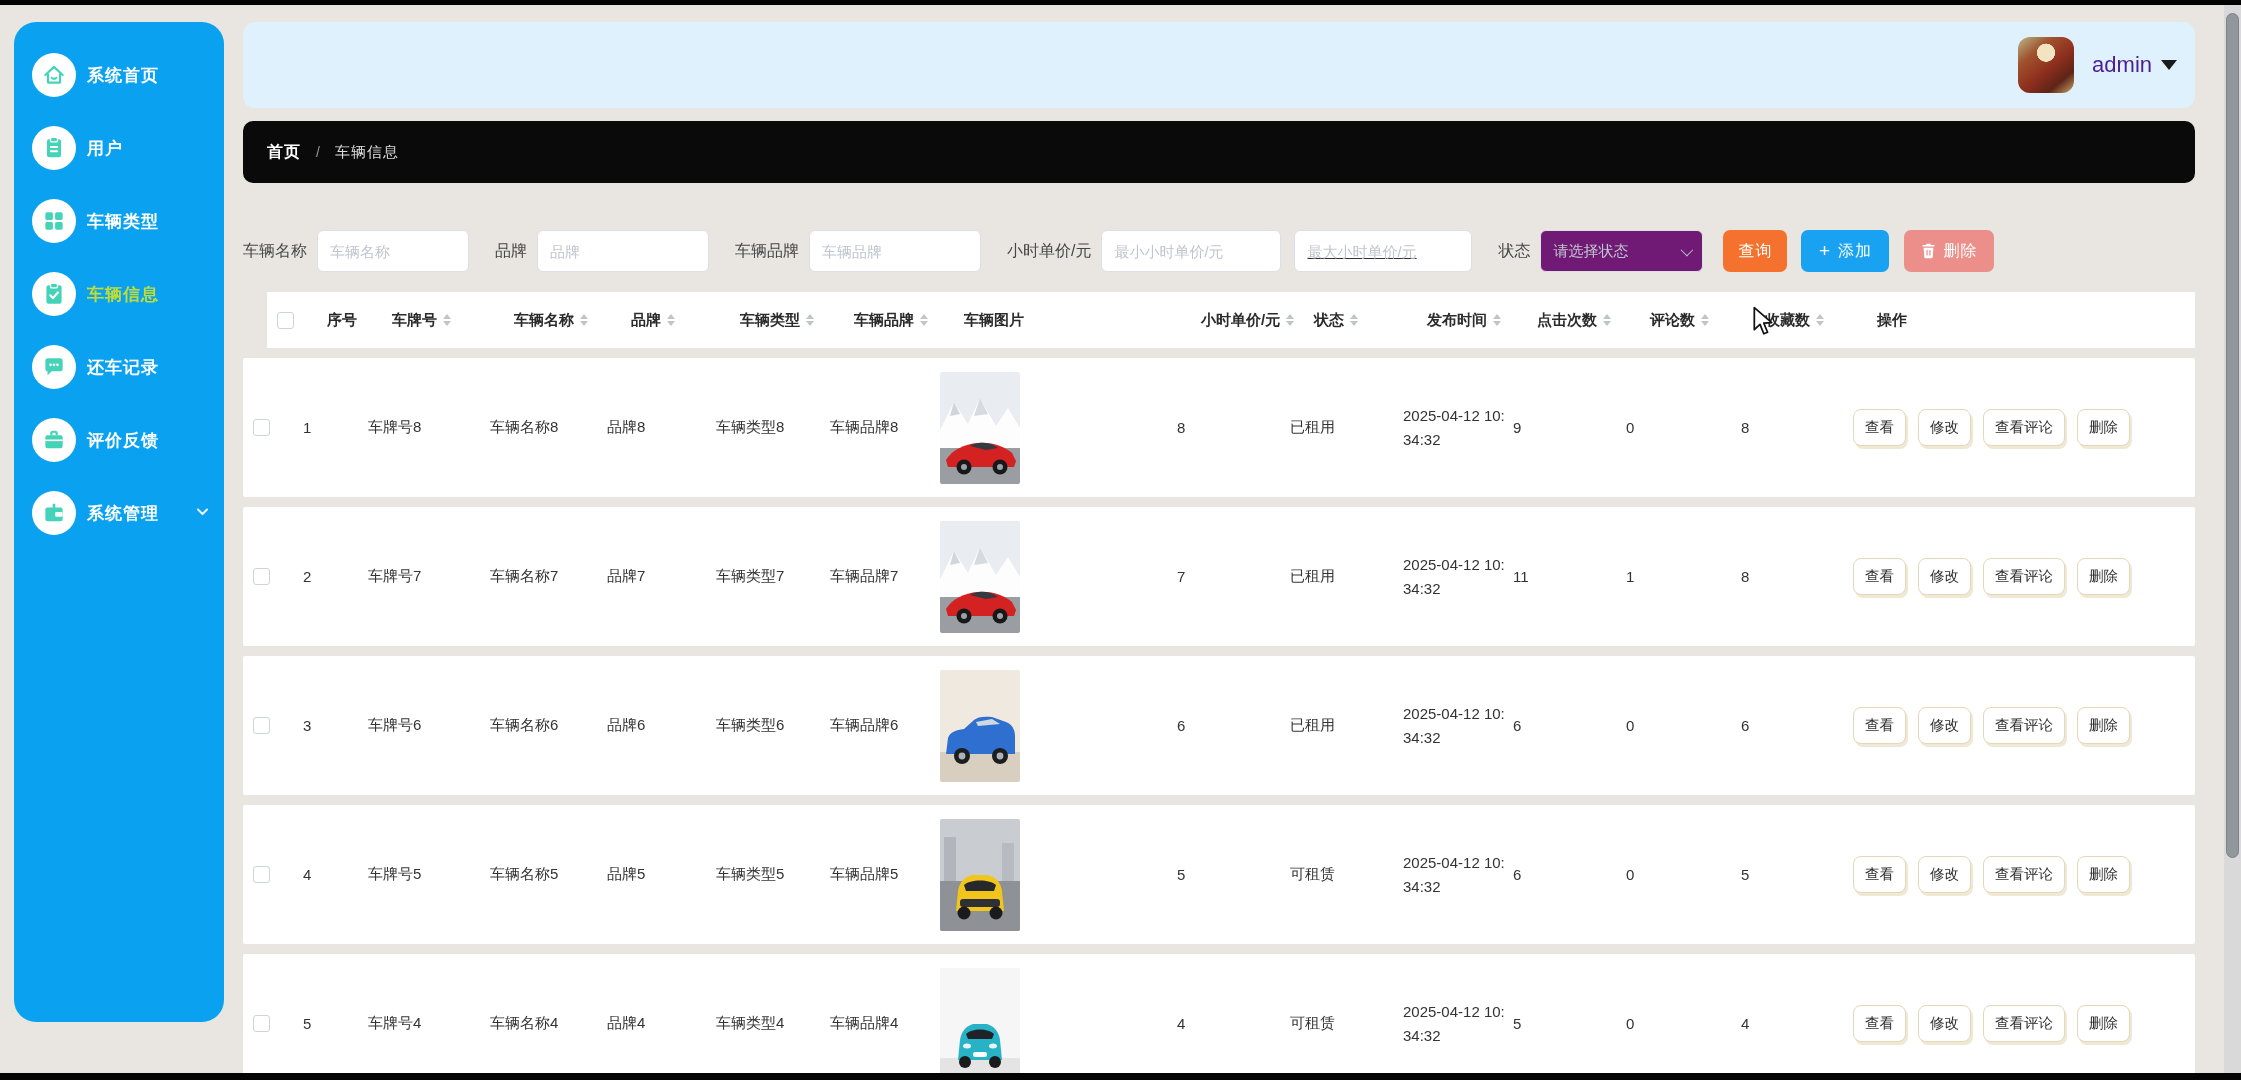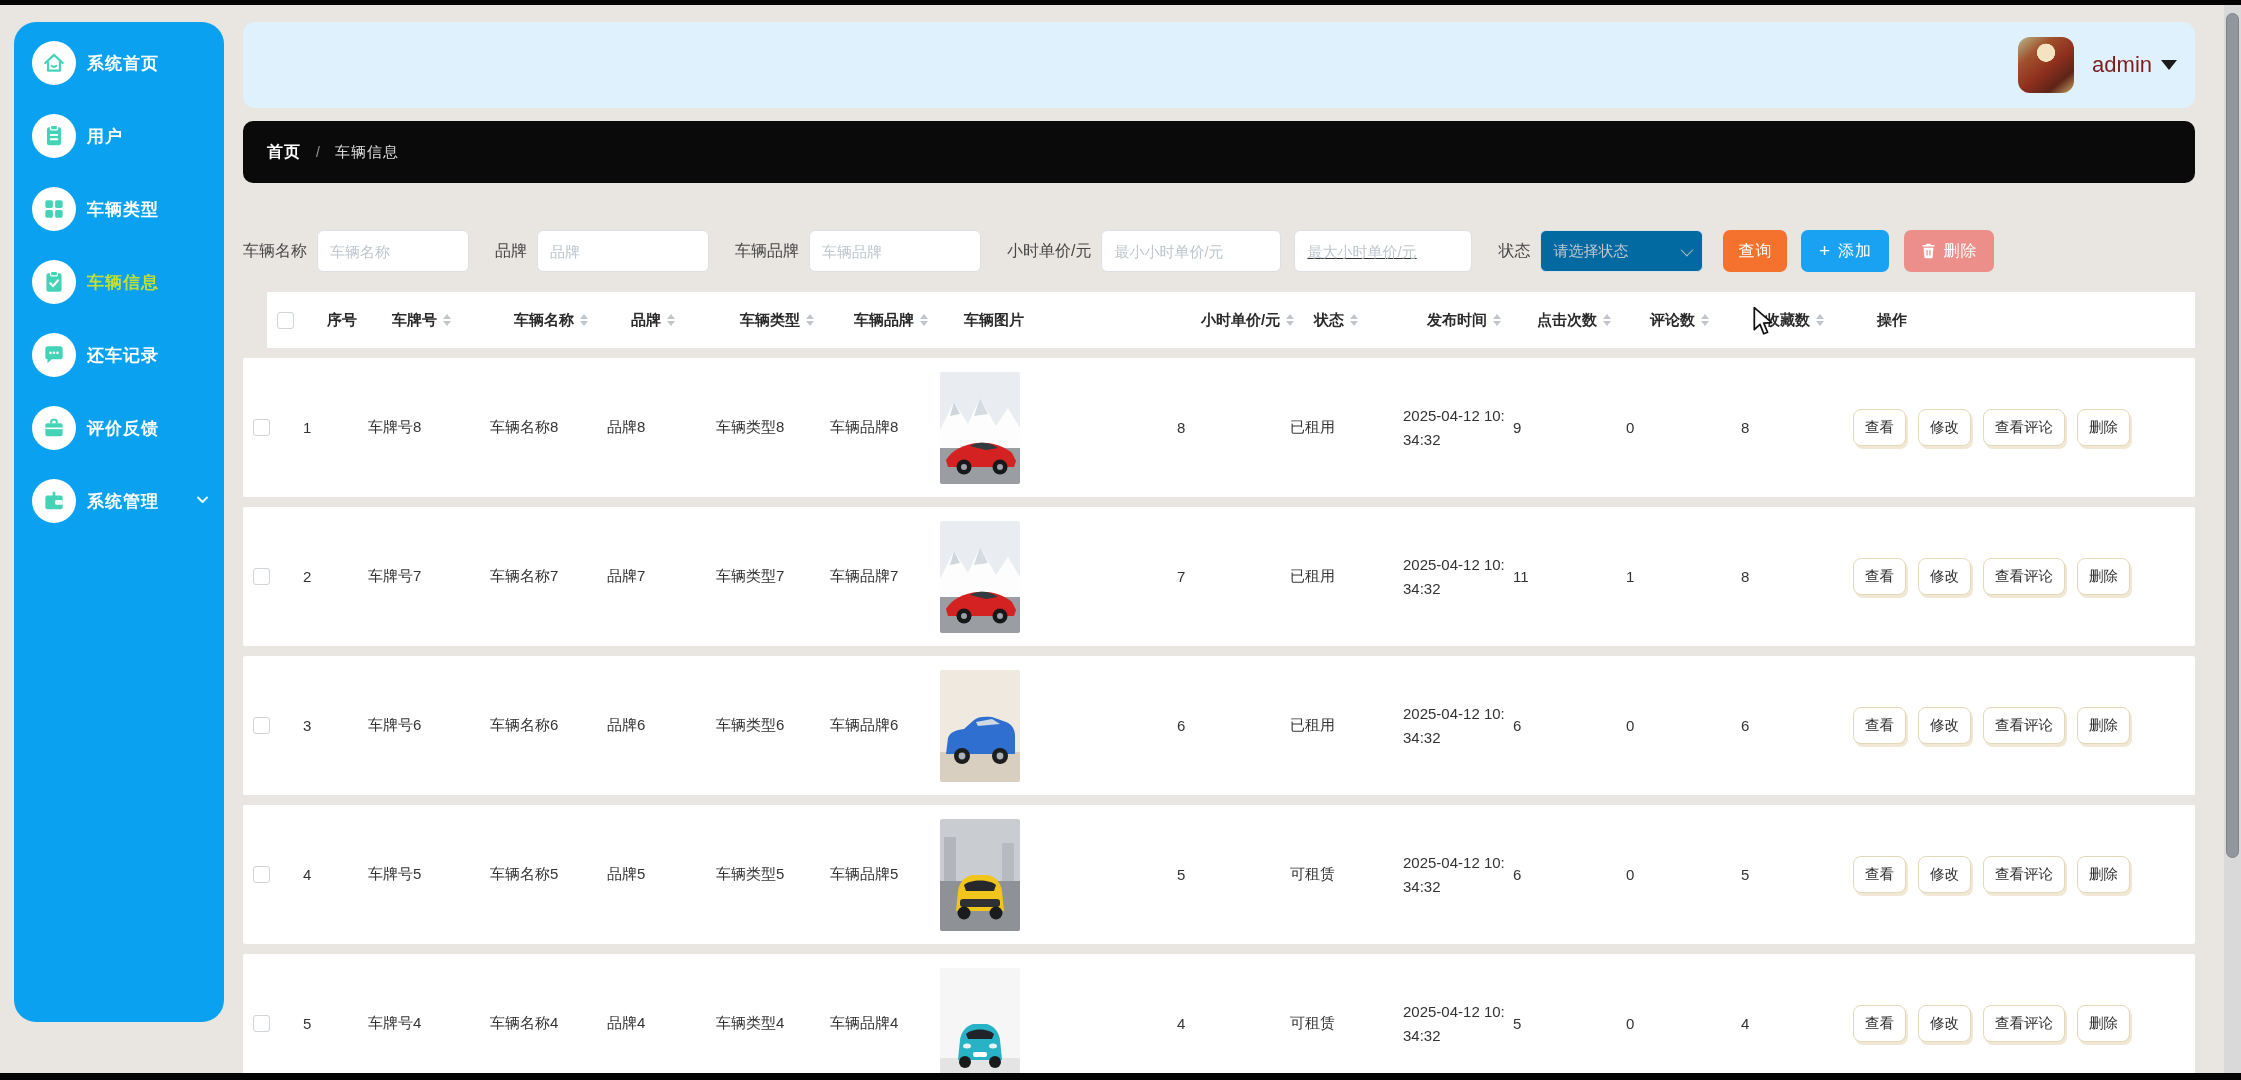--- a/index.html
+++ b/index.html
@@ -13,52 +13,52 @@
     --cols:52px 65px 122px 117px 109px 114px 110px 237px 113px 113px 110px 113px 115px 112px minmax(0,1fr);
   }
   *{box-sizing:border-box;margin:0;padding:0;}
   html,body{width:2241px;height:1080px;overflow:hidden;}
   body{background:var(--pagebg);font-family:"Liberation Sans","DejaVu Sans",sans-serif;color:#333;position:relative;}
   .edge-strip{position:absolute;left:0;width:2241px;background:#040404;z-index:60;}
   .edge-top{top:0;height:5px;}
   .edge-bottom{bottom:0;height:7px;}
 
   
-  .sidebar{position:absolute;left:14px;top:22px;width:210px;height:1000px;background:var(--blue);border-radius:22px;padding-top:16px;z-index:5;}
+  .sidebar{position:absolute;left:14px;top:22px;width:210px;height:1000px;background:var(--blue);border-radius:22px;padding-top:28px;z-index:5;}
   .side-item{display:flex;align-items:center;height:50px;margin:0 0 23px 0;padding-left:18px;cursor:pointer;}
   .side-icon{width:44px;height:44px;border-radius:50%;background:#fff;display:flex;align-items:center;justify-content:center;flex:none;}
   .side-icon svg{width:26px;height:26px;}
   .side-label{margin-left:11px;font-size:17px;font-weight:700;color:#fff;letter-spacing:1px;}
   .side-item.active .side-label{color:var(--active);}
   .side-chevron{margin-left:auto;margin-right:14px;flex:none;}
 
   
   .main{position:absolute;left:243px;top:0;width:1952px;}
   .header-card{margin-top:22px;height:86px;background:#def1fc;border-radius:12px;display:flex;align-items:center;padding:0 18px 0 22px;}
   .page-title{font-size:27px;font-weight:700;color:#0d0d0d;}
   .user-box{margin-left:auto;display:flex;align-items:center;}
   .avatar{width:56px;height:56px;border-radius:12px;background:
       radial-gradient(circle at 50% 28%,#f3e3c0 0 18%,transparent 19%),
       linear-gradient(140deg,#b9b98a 0%,#a0522d 28%,#8f2f1e 55%,#5e2418 78%,#caa667 100%);}
-  .user-name{margin-left:18px;font-size:22px;color:#7f1d1d;font-weight:500;}
+  .user-name{margin-left:18px;font-size:22px;color:#4c1d95;font-weight:500;}
   .user-caret{margin-left:9px;width:0;height:0;border-left:8px solid transparent;border-right:8px solid transparent;border-top:10px solid #1b1b1b;}
 
   .breadcrumb{margin-top:13px;height:62px;background:#0a0a0a;border-radius:10px;display:flex;align-items:center;padding-left:24px;}
   .bc-home{color:#fff;font-size:16px;font-weight:700;letter-spacing:1px;}
   .bc-sep{color:#999;margin:0 15px;font-size:14px;}
   .bc-current{color:#ddd;font-size:15px;letter-spacing:1px;}
 
   
   .filter-bar{margin-top:47px;display:flex;align-items:center;}
   .f-label{font-size:16px;color:#474747;margin-right:10px;white-space:nowrap;}
   .f-input{height:42px;border:1px solid #dcdfe6;border-radius:6px;background:#fff;padding:0 12px;font-size:15px;color:#333;font-family:inherit;}
   .f-input::placeholder{color:#bfc6ce;}
   .gap{width:26px;flex:none;}
   .gap-s{width:13px;flex:none;}
-  .f-select{height:42px;width:163px;border:1px solid #dcdfe6;border-radius:6px;background:#0369a1;display:flex;align-items:center;padding:0 12px;color:#bfc6ce;font-size:15px;cursor:pointer;}
+  .f-select{height:42px;width:163px;border:1px solid #dcdfe6;border-radius:6px;background:#701a75;display:flex;align-items:center;padding:0 12px;color:#bfc6ce;font-size:15px;cursor:pointer;}
   .sel-caret{margin-left:auto;width:9px;height:9px;border-right:1.6px solid #b8bec6;border-bottom:1.6px solid #b8bec6;transform:rotate(45deg) translateY(-2px);}
   .btn{height:42px;border:none;border-radius:7px;color:#fff;font-size:16px;font-weight:500;display:flex;align-items:center;justify-content:center;cursor:pointer;font-family:inherit;letter-spacing:1px;}
   .btn-search{width:64px;background:var(--orange);margin-left:20px;text-align:right;}
   .btn-add{width:88px;background:var(--btnblue);margin-left:14px;}
   .btn-del{width:90px;background:var(--salmon);margin-left:15px;}
   .plus-glyph{font-size:19px;font-weight:400;margin-right:7px;}
   .trash-glyph{margin-right:7px;display:flex;}
 
   
   .table{margin-top:20px;}

